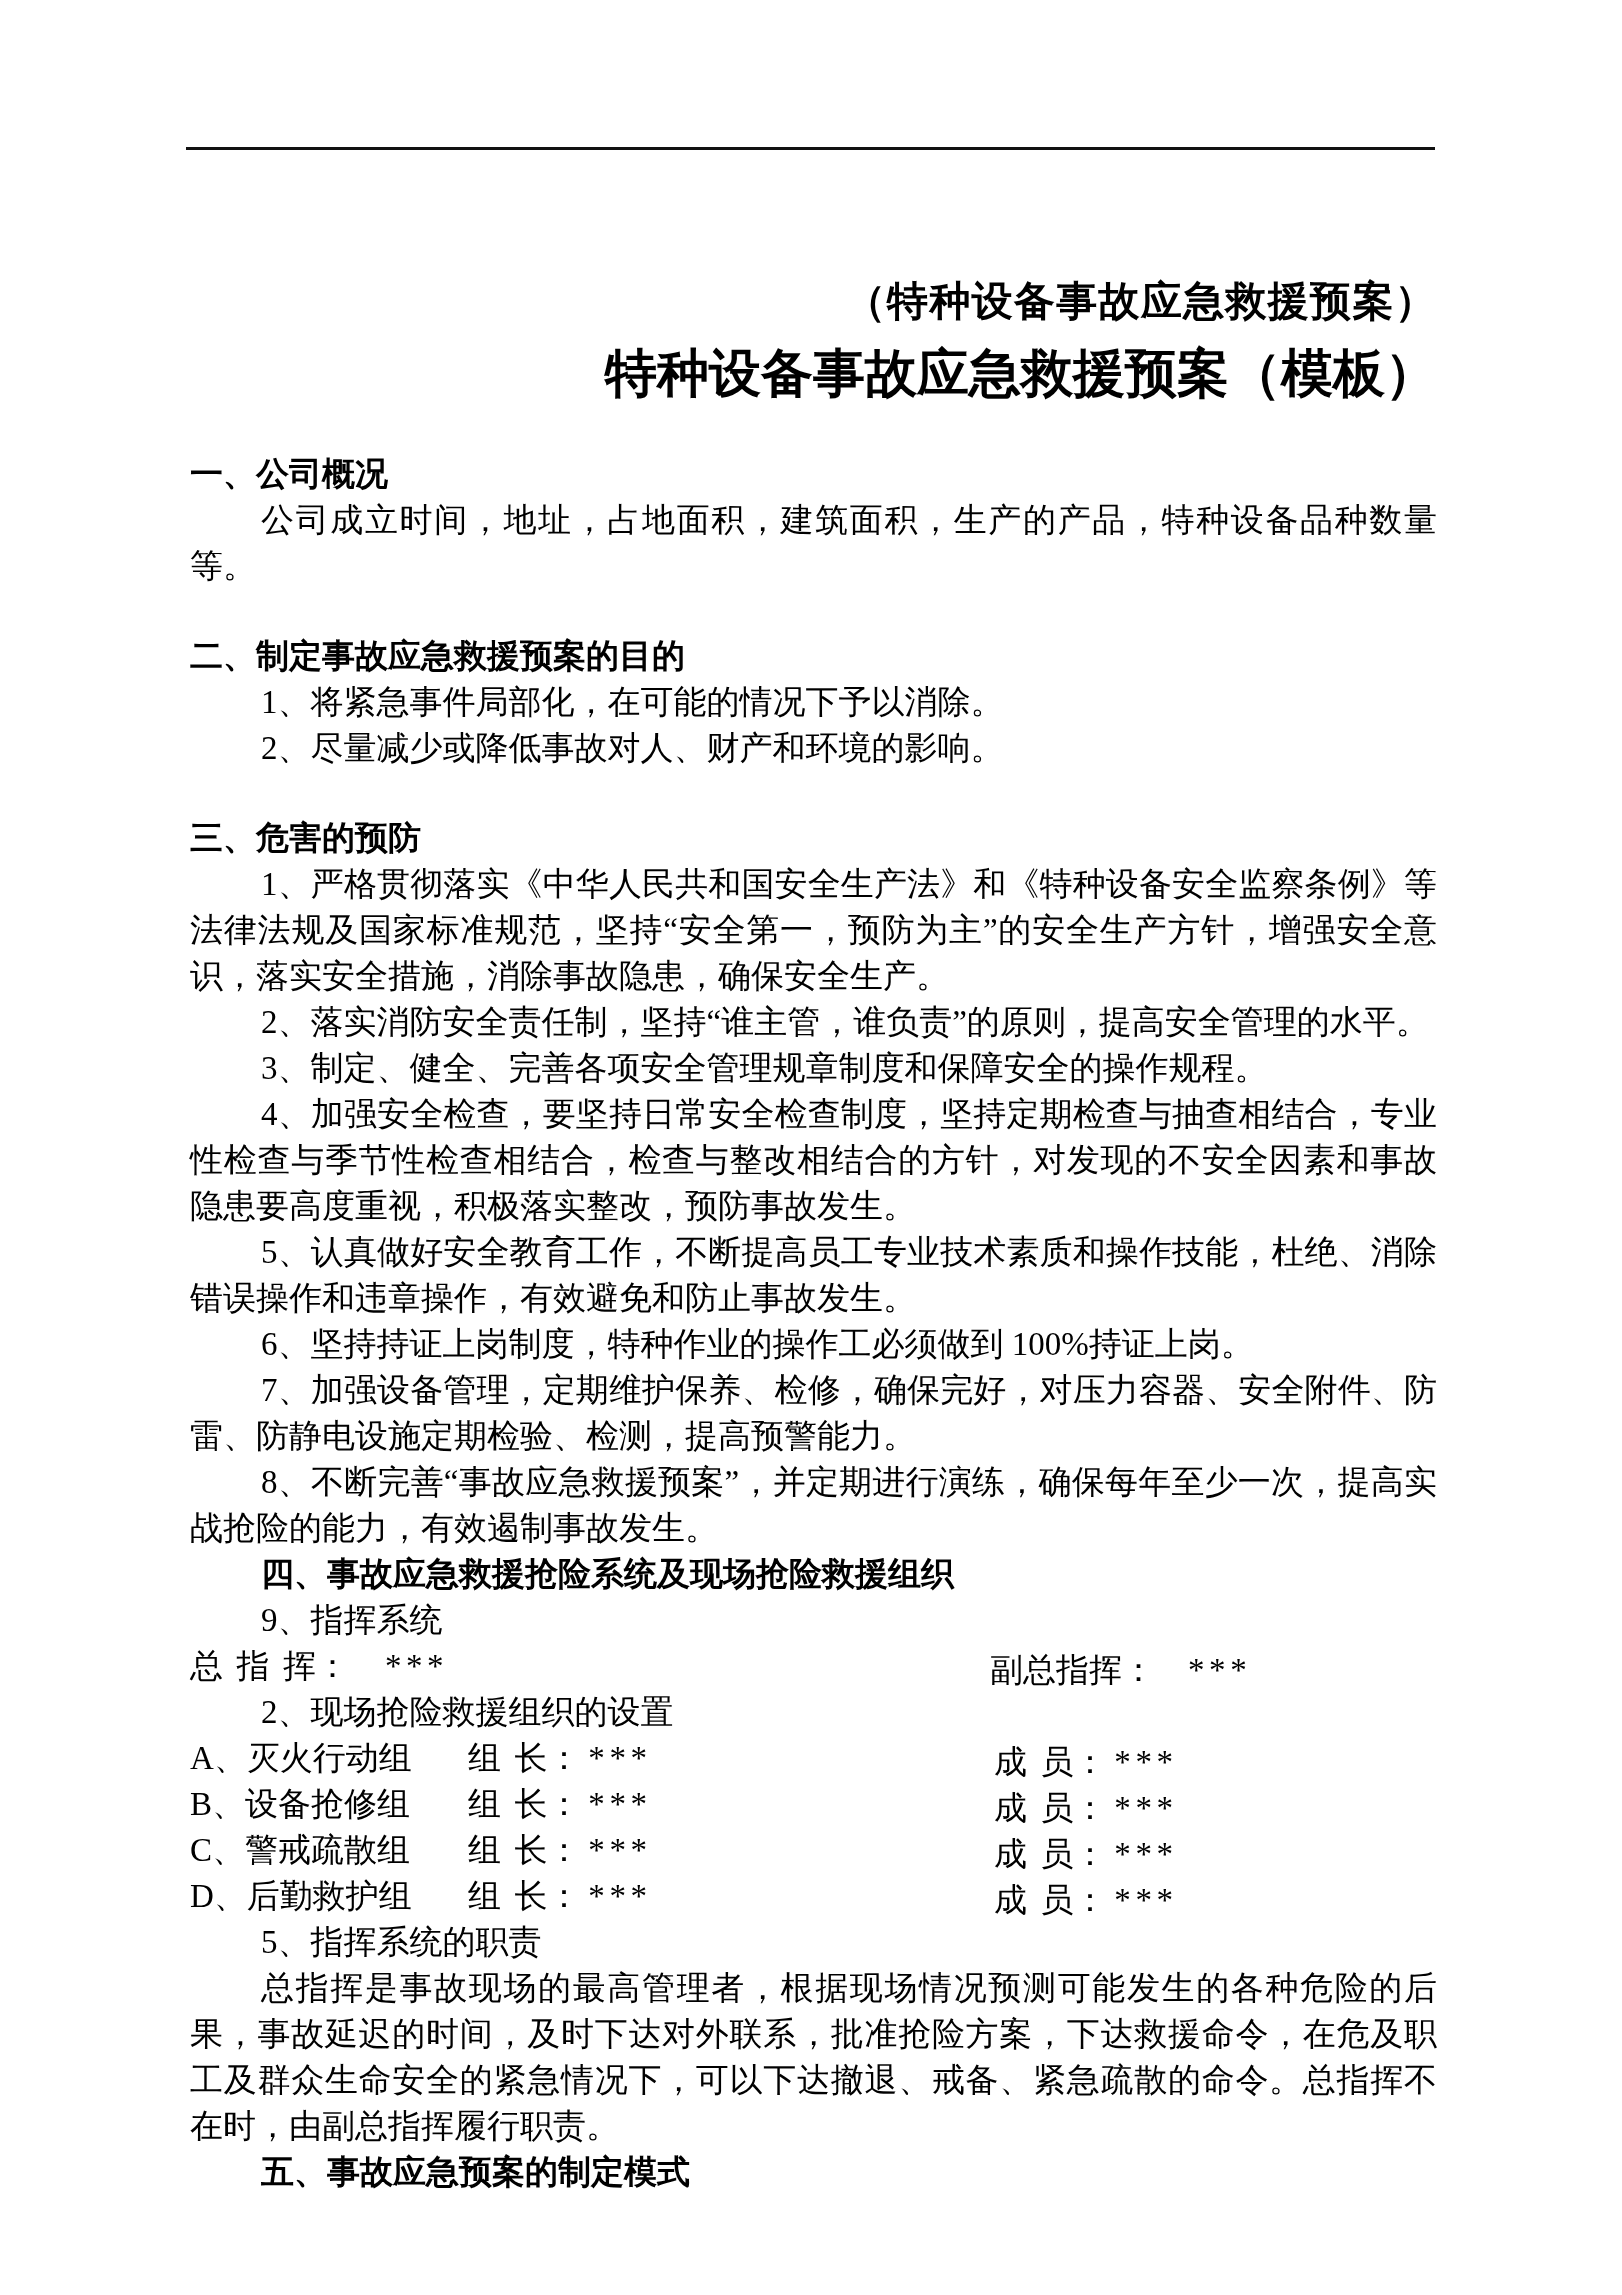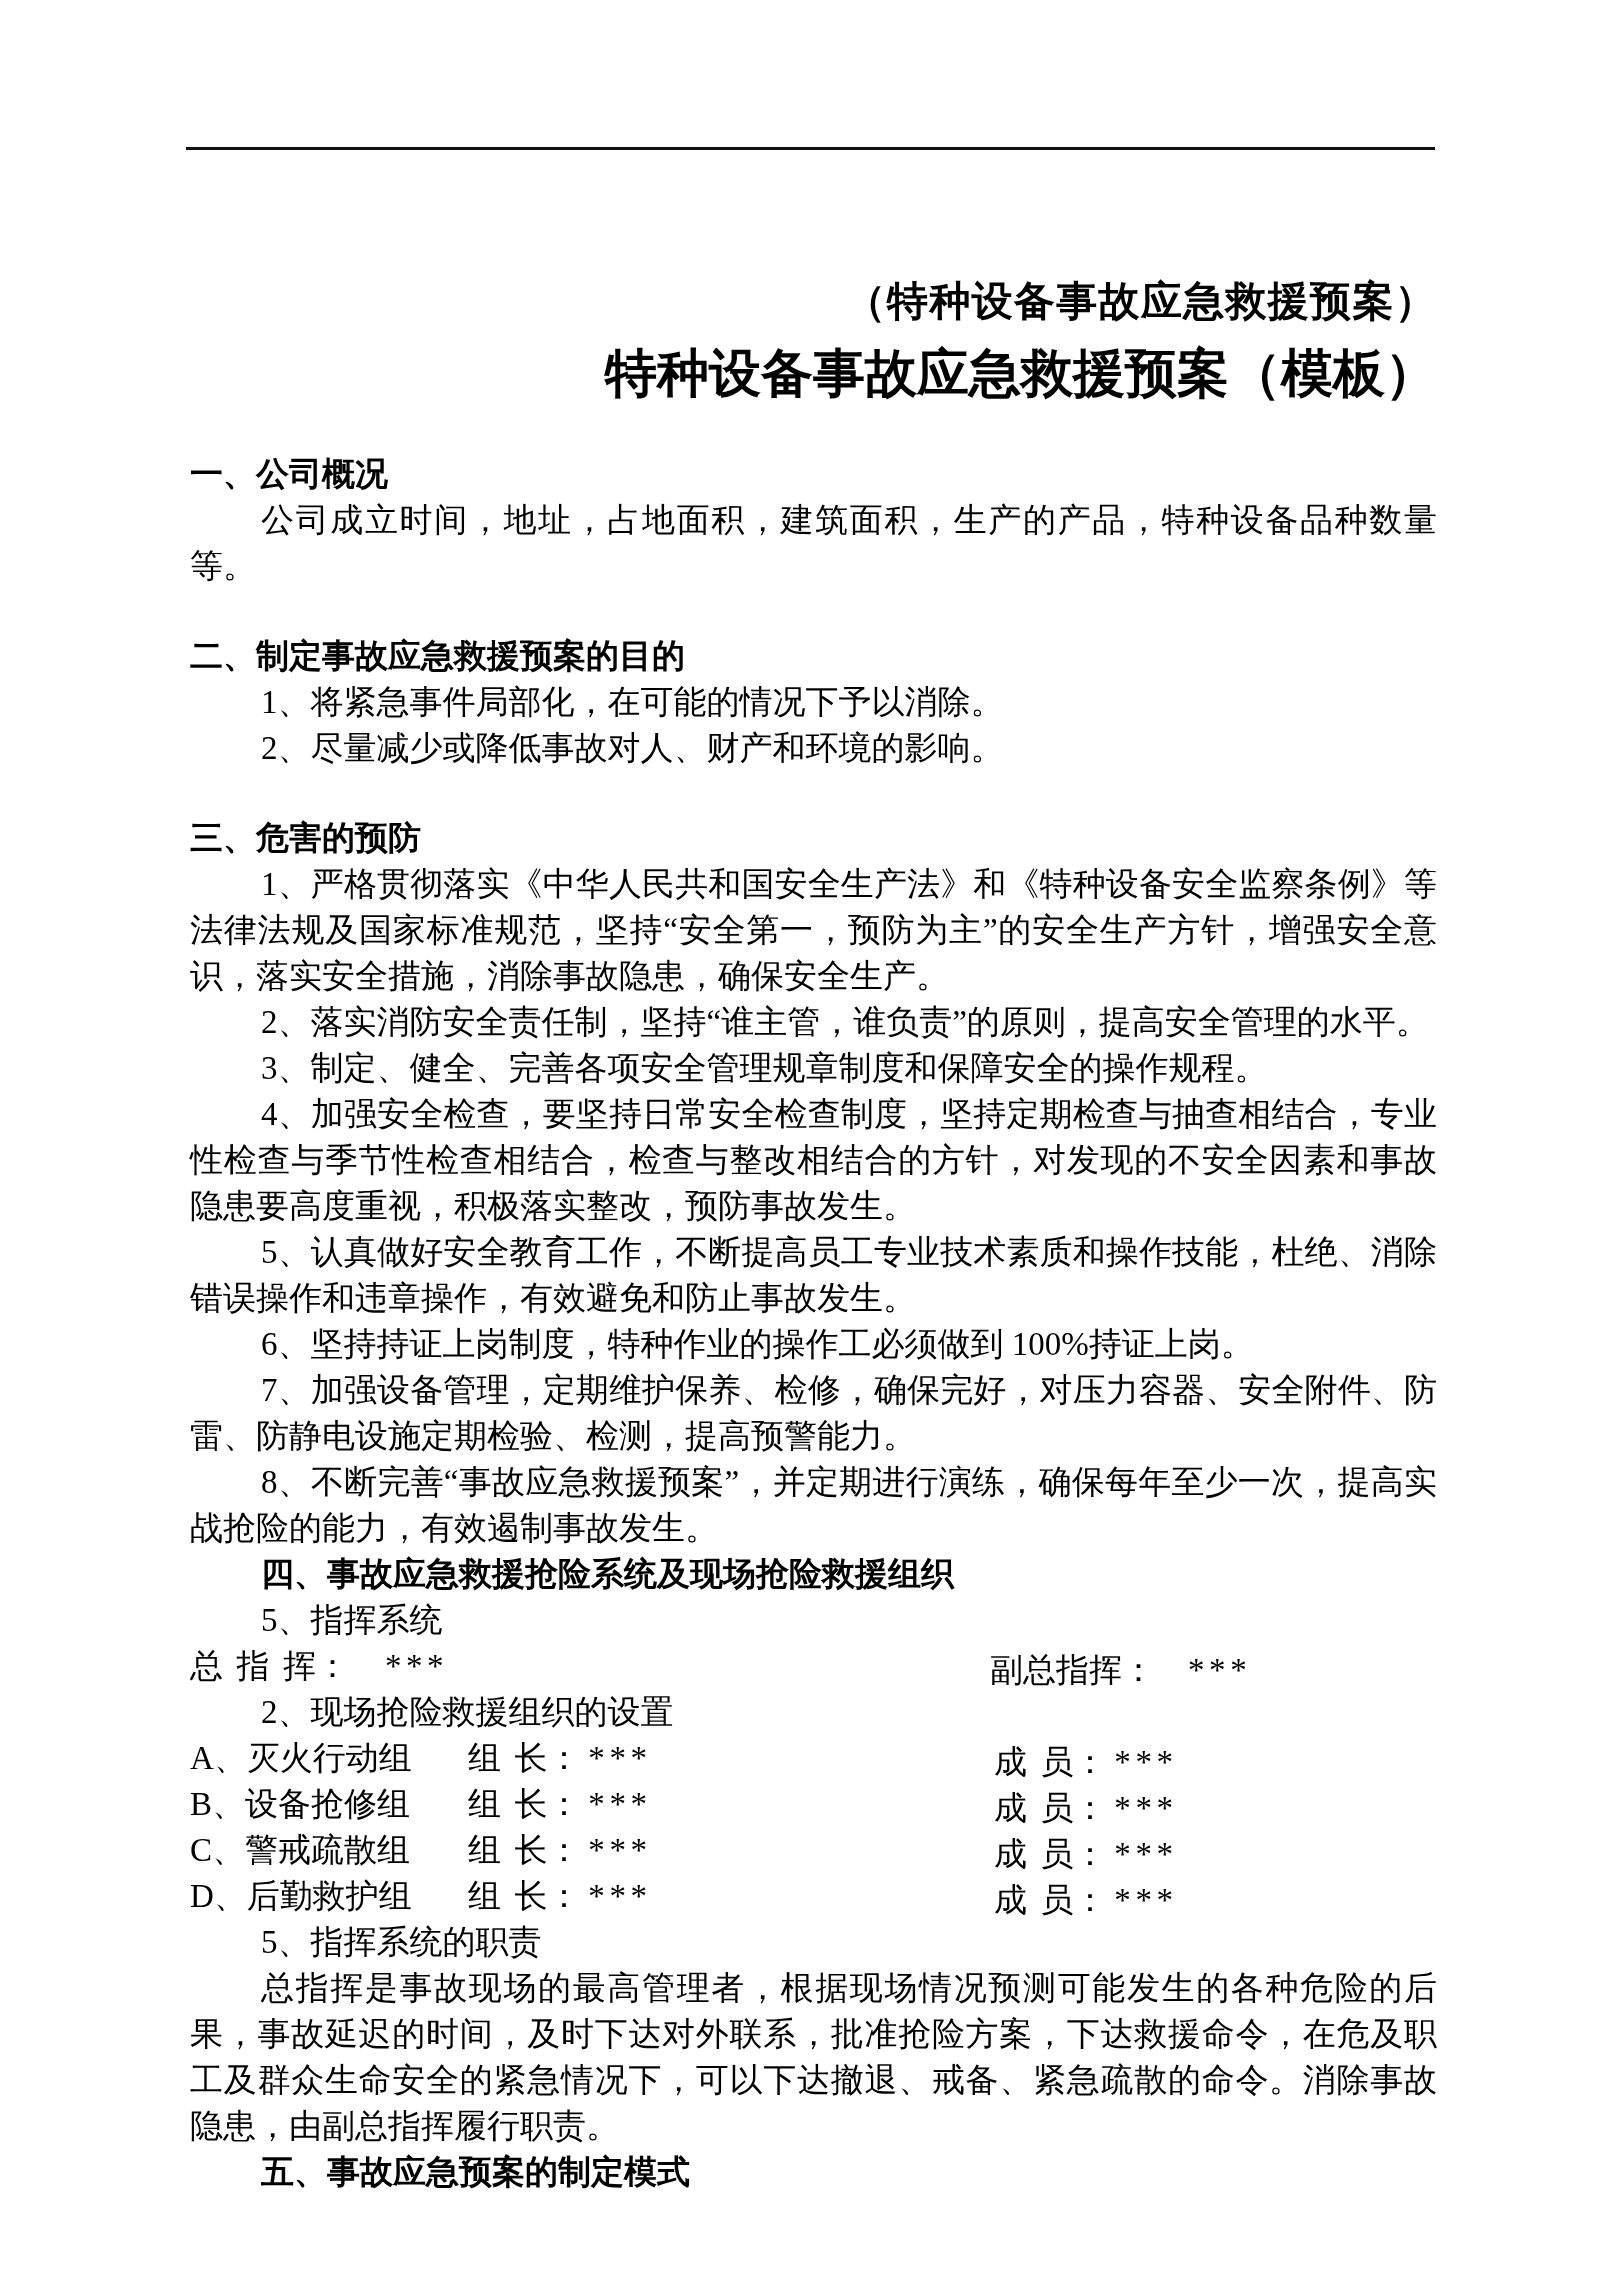--- a/index.html
+++ b/index.html
@@ -115,21 +115,21 @@
       <p>1、严格贯彻落实《中华人民共和国安全生产法》和《特种设备安全监察条例》等法律法规及国家标准规范，坚持“安全第一，预防为主”的安全生产方针，增强安全意识，落实安全措施，消除事故隐患，确保安全生产。</p>
       <p>2、落实消防安全责任制，坚持“谁主管，谁负责”的原则，提高安全管理的水平。</p>
       <p>3、制定、健全、完善各项安全管理规章制度和保障安全的操作规程。</p>
       <p>4、加强安全检查，要坚持日常安全检查制度，坚持定期检查与抽查相结合，专业性检查与季节性检查相结合，检查与整改相结合的方针，对发现的不安全因素和事故隐患要高度重视，积极落实整改，预防事故发生。</p>
       <p>5、认真做好安全教育工作，不断提高员工专业技术素质和操作技能，杜绝、消除错误操作和违章操作，有效避免和防止事故发生。</p>
       <p>6、坚持持证上岗制度，特种作业的操作工必须做到 100%持证上岗。</p>
       <p>7、加强设备管理，定期维护保养、检修，确保完好，对压力容器、安全附件、防雷、防静电设施定期检验、检测，提高预警能力。</p>
       <p>8、不断完善“事故应急救援预案”，并定期进行演练，确保每年至少一次，提高实战抢险的能力，有效遏制事故发生。</p>
 
       <p class="h-sans">四、事故应急救援抢险系统及现场抢险救援组织</p>
-      <p>5、指挥系统</p>
+      <p>9、指挥系统</p>
 
       <p class="row row-commander">
         <span class="lbl">总 指 挥：</span><span class="val val-chief">***</span>
         <span class="cell-right deputy"><span class="lbl">副总指挥：</span><span class="val val-deputy">***</span></span>
       </p>
 
       <p>2、现场抢险救援组织的设置</p>
 
       <p class="row row-team">
         <span class="team-name">A、灭火行动组</span><span class="lbl">组 长：</span><span class="val">***</span>
@@ -142,19 +142,19 @@
       <p class="row row-team">
         <span class="team-name">C、警戒疏散组</span><span class="lbl">组 长：</span><span class="val">***</span>
         <span class="cell-right"><span class="lbl">成 员：</span><span class="val">***</span></span>
       </p>
       <p class="row row-team">
         <span class="team-name">D、后勤救护组</span><span class="lbl">组 长：</span><span class="val">***</span>
         <span class="cell-right"><span class="lbl">成 员：</span><span class="val">***</span></span>
       </p>
 
       <p>5、指挥系统的职责</p>
-      <p>总指挥是事故现场的最高管理者，根据现场情况预测可能发生的各种危险的后果，事故延迟的时间，及时下达对外联系，批准抢险方案，下达救援命令，在危及职工及群众生命安全的紧急情况下，可以下达撤退、戒备、紧急疏散的命令。消除事故隐患，由副总指挥履行职责。</p>
+      <p>总指挥是事故现场的最高管理者，根据现场情况预测可能发生的各种危险的后果，事故延迟的时间，及时下达对外联系，批准抢险方案，下达救援命令，在危及职工及群众生命安全的紧急情况下，可以下达撤退、戒备、紧急疏散的命令。总指挥不在时，由副总指挥履行职责。</p>
 
       <p class="h-sans">五、事故应急预案的制定模式</p>
     </div>
   </div>
 </div>
 
 
 </body></html>

